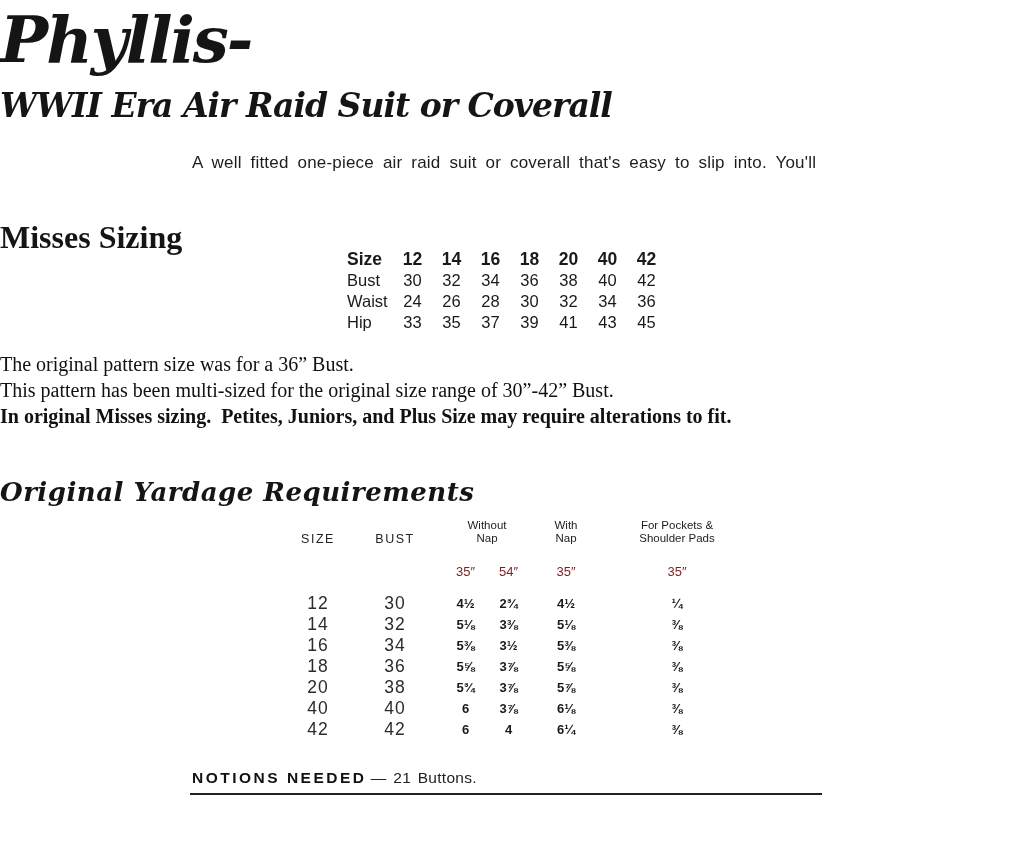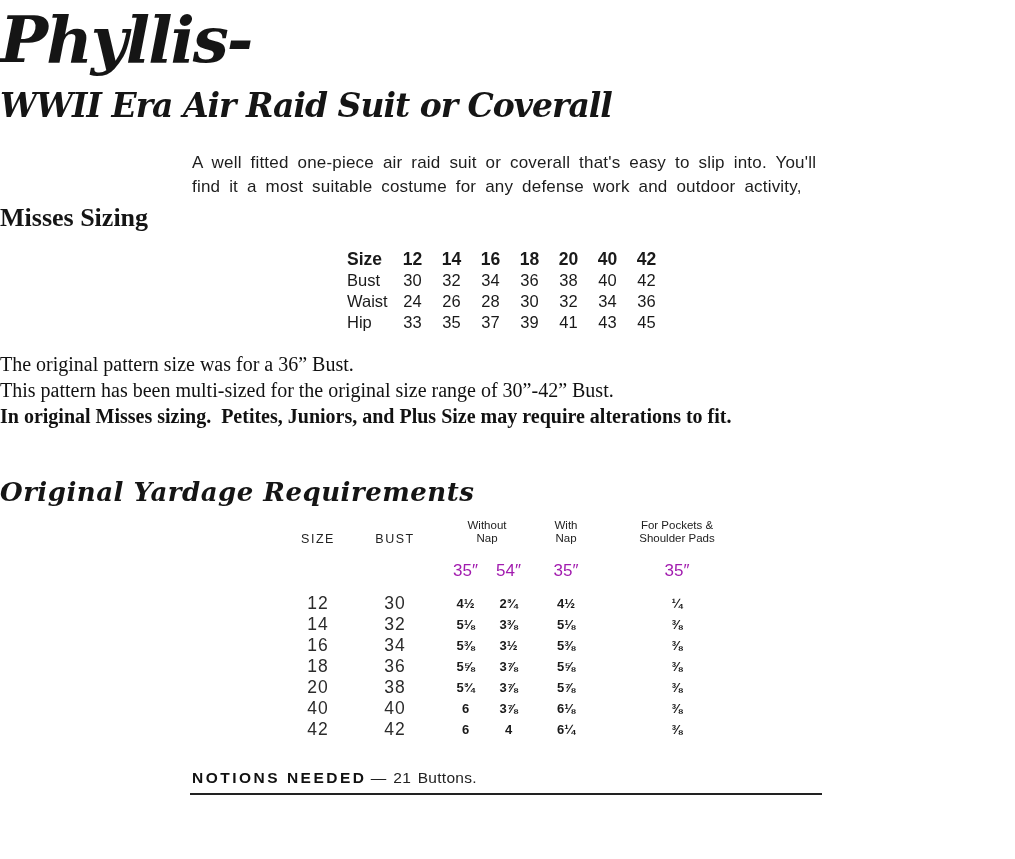--- a/index.html
+++ b/index.html
@@ -20,21 +20,21 @@
     top:86px;font-family:"DejaVu Serif",serif;font-style:italic;font-weight:bold;
     font-size:33px;letter-spacing:-1px;
   }
   .desc{
     top:134px;left:192px;width:636px;
     font-size:17px;line-height:24px;word-spacing:4px;letter-spacing:.2px;color:#1d1d1d;
   }
 
   
   .misses-title{
-    top:203px;font-family:"Liberation Serif",serif;font-weight:bold;font-size:26px;
+    top:219px;font-family:"Liberation Serif",serif;font-weight:bold;font-size:32px;
   }
   table{border-collapse:collapse;table-layout:fixed;}
   td{padding:0;}
   .misses{top:249px;left:347px;}
   .misses td{width:39px;height:21px;text-align:center;font-size:16.5px;color:#1a1a1a;}
   .misses td.lbl{width:46px;text-align:left;}
   .misses tr.hdr td{font-weight:bold;font-size:17.5px;}
 
   
   .notes{
@@ -51,21 +51,21 @@
   .yardage col.c1{width:56px;} .yardage col.c2{width:98px;}
   .yardage col.c3{width:43px;} .yardage col.c4{width:43px;}
   .yardage col.c5{width:72px;} .yardage col.c6{width:150px;}
   .yardage td{text-align:center;vertical-align:middle;color:#222;}
   .yardage .yr-a td{height:24px;vertical-align:top;}
   .yf{text-align:left !important;font-size:17px;color:#2a2a2a;}
   .views,.lining-h{font-weight:bold;font-size:15px;letter-spacing:2px;color:#1a1a1a;}
   .yr-b td{height:40px;}
   .szlbl{font-size:12.5px;letter-spacing:1.5px;color:#333;}
   .nap{font-size:11.5px;line-height:13px;color:#333;white-space:pre-line;vertical-align:top !important;}
-  .yr-c td{height:24px;font-size:17px;color:#a21caf;}
+  .yr-c td{height:24px;font-size:13px;color:#7f1d1d;}
   .yr-sp td{height:10px;}
   .yr-d td{height:19.5px;}
   .yr-d td.big{font-size:17.5px;letter-spacing:1px;color:#2b2b2b;}
   .yr-d td.frac{font-size:13px;font-weight:600;color:#1a1a1a;}
 
   
   .footer{top:766px;left:190px;width:632px;}
   .footer-row{
     border-bottom:2px solid #222;padding:3px 0 6px 2px;font-size:15.5px;color:#222;
     white-space:nowrap;
@@ -73,21 +73,21 @@
   .footer-row + .footer-row{margin-top:4px;}
   .flabel{font-weight:bold;letter-spacing:2.5px;font-size:15.5px;color:#111;}
   .fvalue{letter-spacing:.3px;word-spacing:2px;}
 </style>
 </head>
 <body>
 
 <div class="abs center title">Phyllis-</div>
 <div class="abs center subtitle">WWII Era Air Raid Suit or Coverall</div>
 
-<p class="abs desc"><span>A well fitted one-piece air raid suit or coverall that's easy to slip into. You'll</span><br><span>find it a most suitable costume for any defense work and outdoor activity,</span></p>
+<p class="abs desc"><span>A well fitted one-piece air raid suit or coverall that's easy to slip into. You'll</span><br></p>
 
 <div class="abs center misses-title">Misses Sizing</div>
 
 <table class="abs misses">
   <tbody>
       <tr class="hdr">
     <td class="lbl">Size</td>
     <td>12</td>
     <td>14</td>
     <td>16</td>

